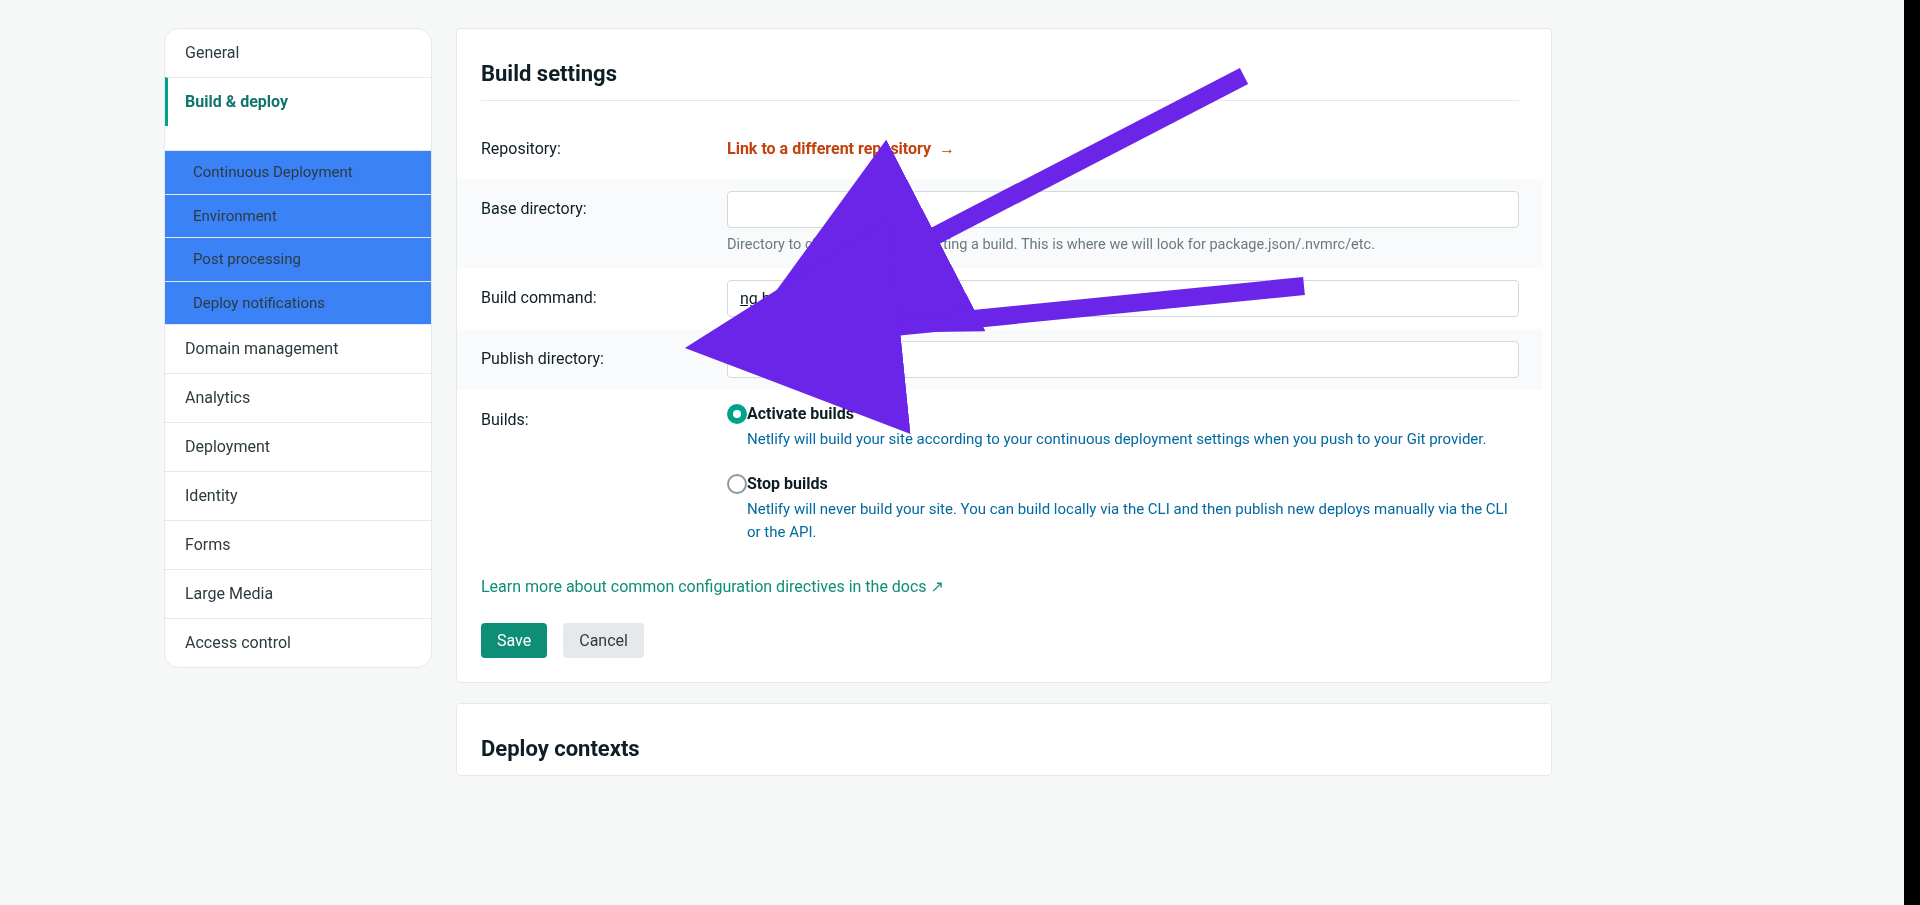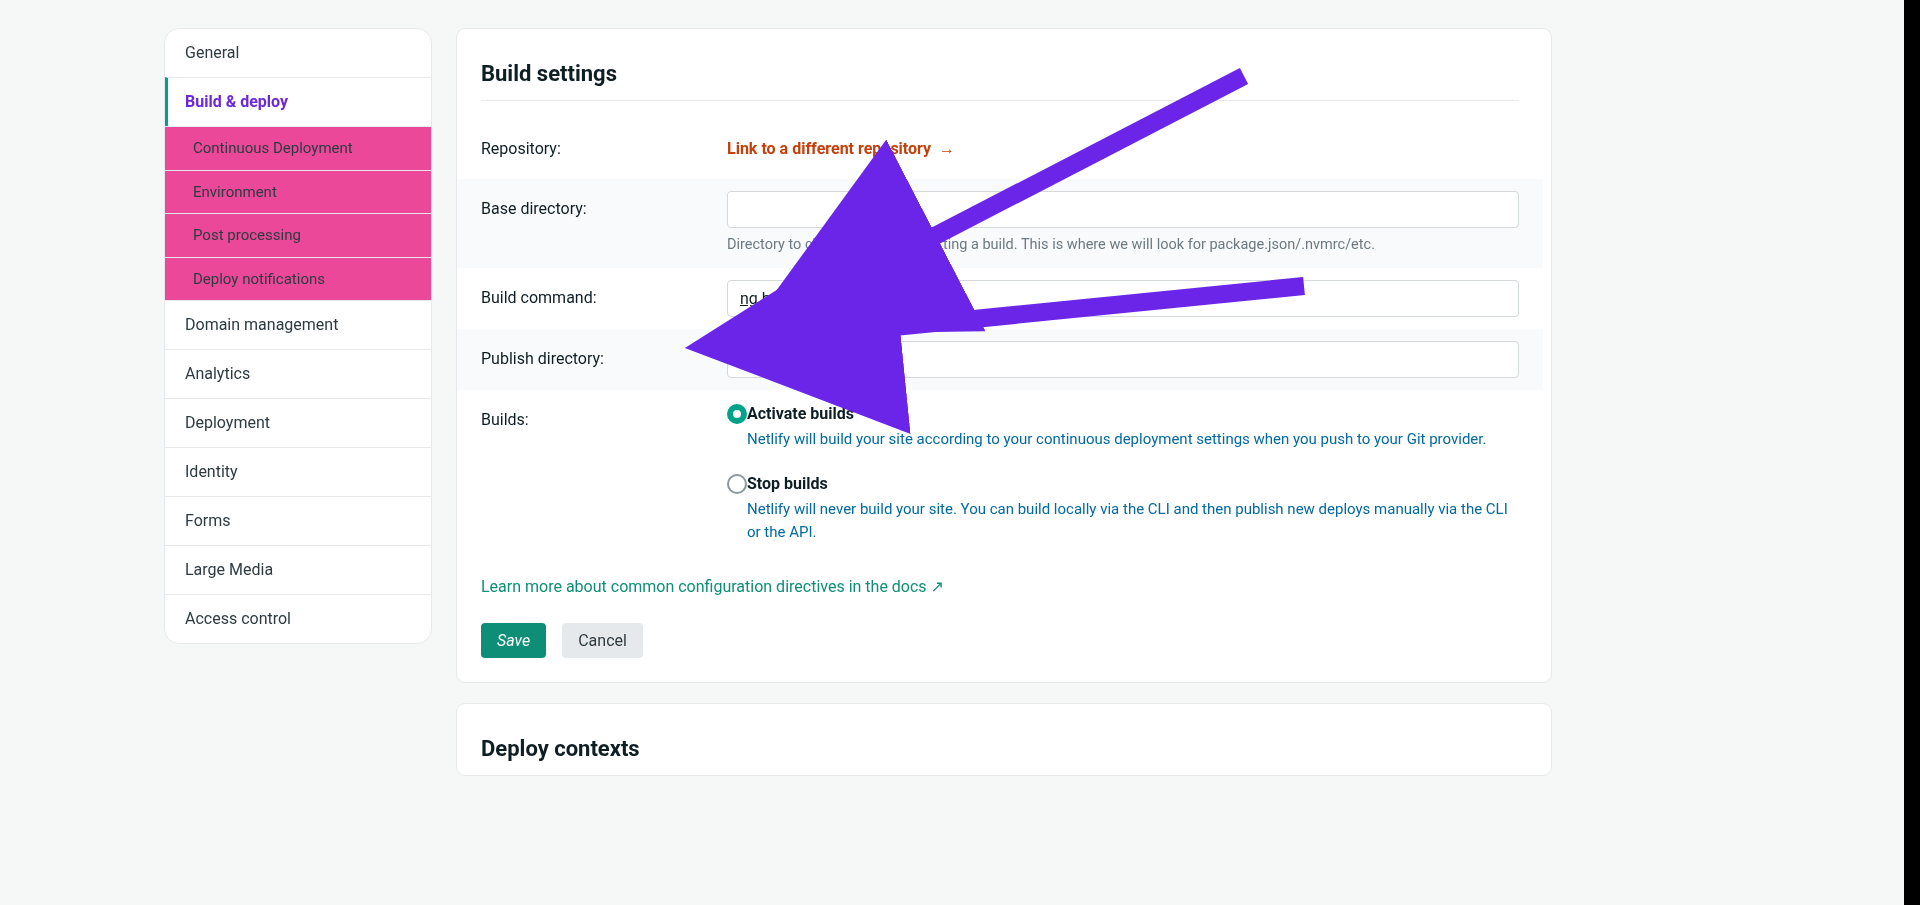--- a/index.html
+++ b/index.html
@@ -36,47 +36,48 @@
     display: block;
     padding: 12px 20px;
     font-size: 16px;
     color: #2d3b41;
     border-top: 1px solid #e6e9eb;
     cursor: pointer;
   }
   .sidebar-item:first-child { border-top: none; }
   .sidebar-item.selected {
     font-weight: 700;
-    color: #6d28d9;
+    color: #0f766e;
     border-left: 3px solid #00a389;
     padding-left: 17px;
   }
   .sidebar-sub {
-    background: #ec4899;
+    background: #3b82f6;
+    margin-top: 24px;
   }
   .sidebar-subitem {
     display: block;
     padding: 10px 20px 10px 28px;
     font-size: 15px;
     color: #2d3b41;
     border-top: 1px solid #e6e9eb;
     cursor: pointer;
   }
 
   
   .main {
     flex: 1 1 auto;
     display: flex;
     flex-direction: column;
     gap: 20px;
   }
   .card {
     background: #fff;
     border: 1px solid #e6e9eb;
-    border-radius: 9px;
+    border-radius: 4px;
     padding: 28px 32px 24px 24px;
   }
   .card-title {
     font-size: 22px;
     font-weight: 700;
     color: #0e1e25;
     padding-bottom: 10px;
     margin-bottom: 18px;
     border-bottom: 1px solid #e6e9eb;
   }
@@ -193,21 +194,20 @@
     padding: 8px 16px;
     border-radius: 4px;
     font-size: 16px;
     border: none;
     cursor: pointer;
     font-family: inherit;
   }
   .btn-primary {
     background: #0f8e77;
     color: #fff;
-    font-style: italic;
   }
   .btn-secondary {
     background: #e6e9eb;
     color: #2d3b41;
   }
 
   
   .arrows {
     position: absolute;
     inset: 0;

